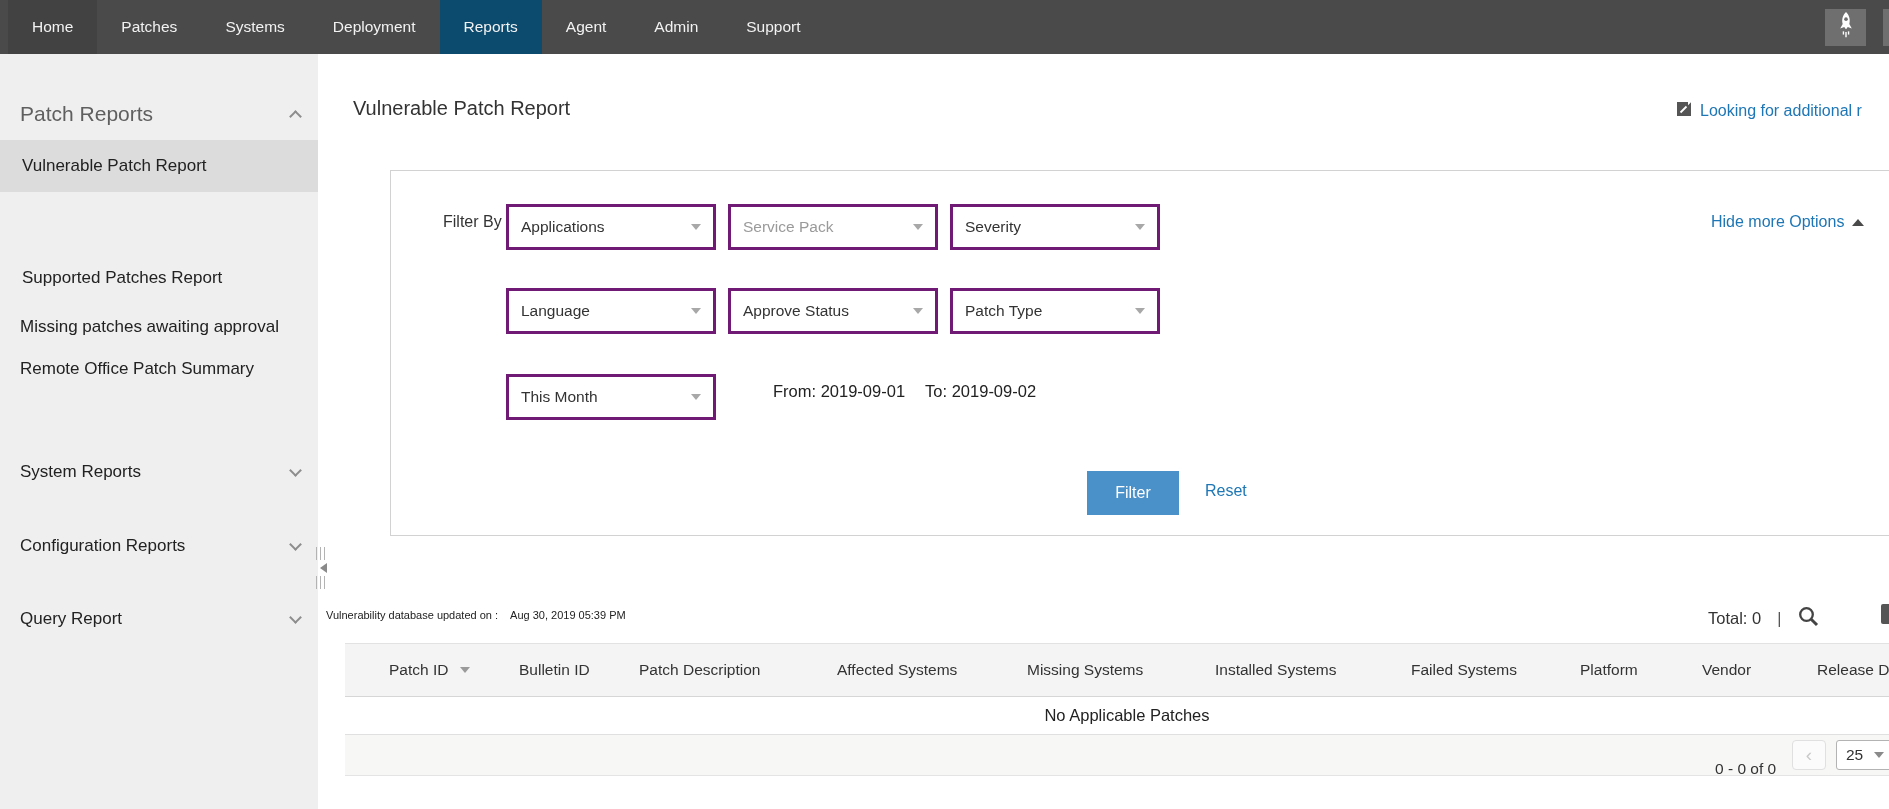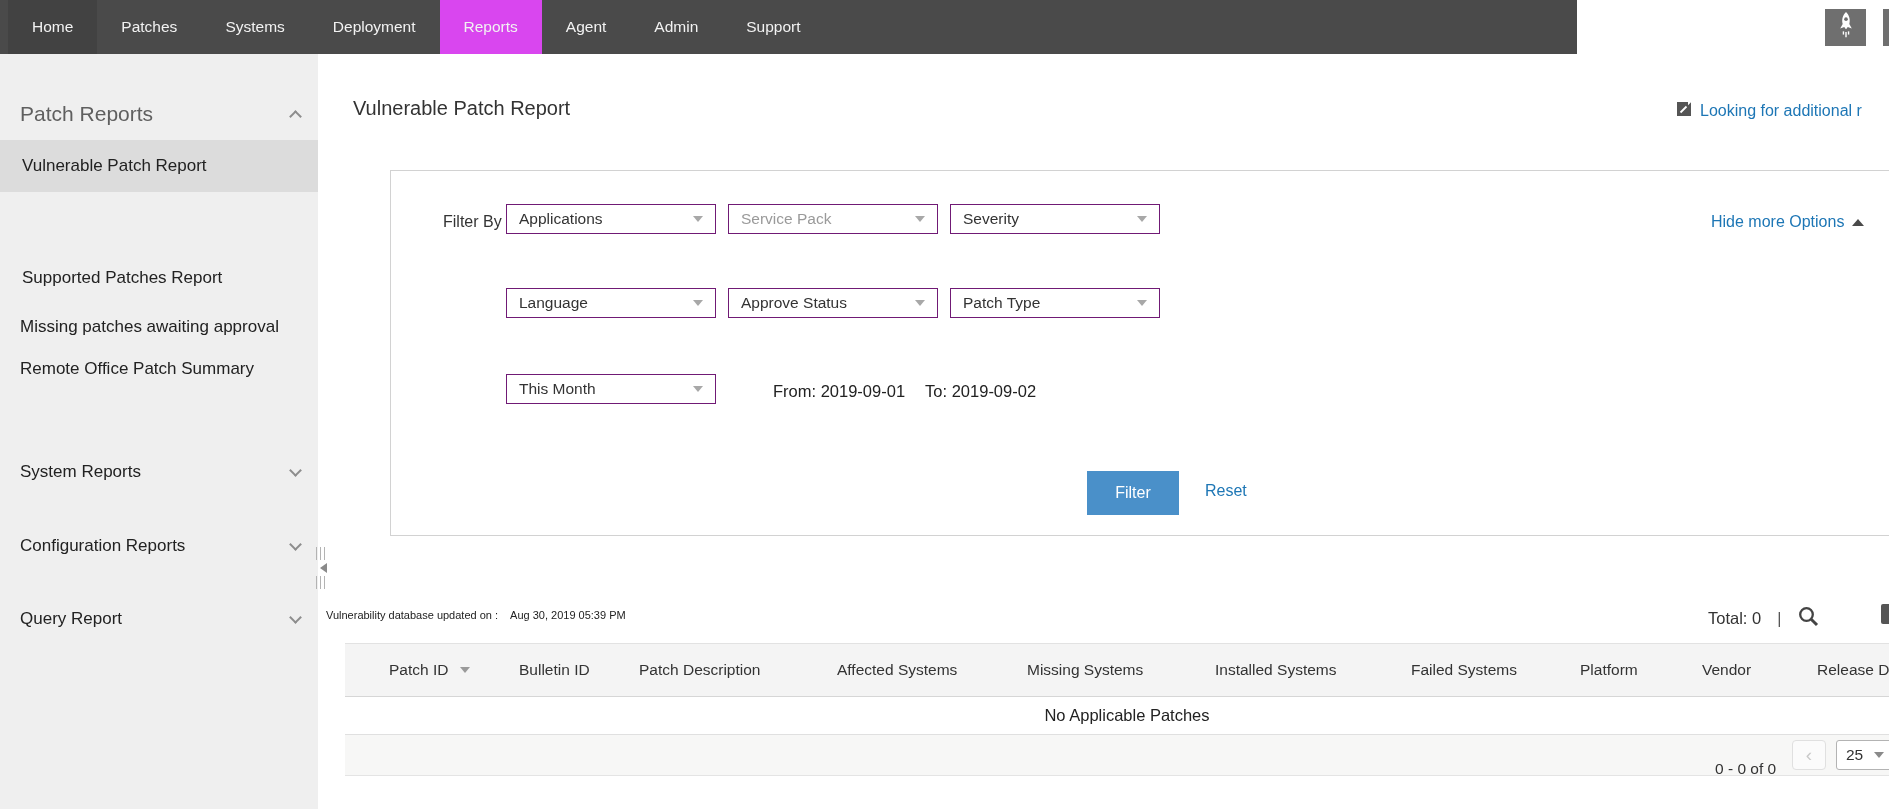--- a/index.html
+++ b/index.html
@@ -1,25 +1,25 @@
 <!DOCTYPE html>
 <html><head>
 <meta charset="utf-8">
 <style>
   * { margin:0; padding:0; box-sizing:border-box; }
   body { font-family:"Liberation Sans", sans-serif; background:#ffffff; }
   .screen { position:relative; width:1889px; height:809px; overflow:hidden; background:#fff; }
 
   
-  .nav { position:absolute; left:0; top:0; width:1577px; height:54px; background:#4a4a4a;
+  .nav { position:absolute; left:0; top:0; width:1889px; height:54px; background:#4a4a4a;
          display:flex; align-items:stretch; padding-left:8px; }
   .nav-item { display:flex; align-items:center; padding:0 24px; color:#f2f2f2; font-size:15.5px;
               cursor:pointer; white-space:nowrap; }
   .nav-item.home { background:#424242; }
-  .nav-item.active { background:#d946ef; }
+  .nav-item.active { background:#0c4a6e; }
   .nav-iconbox { position:absolute; top:9px; width:41px; height:37px; background:#6f6f6f;
                  display:flex; align-items:center; justify-content:center; }
 
   
   .sidebar { position:absolute; left:0; top:54px; width:318px; height:755px; background:#efefef; }
   .sb-row { position:absolute; left:20px; right:18px; display:flex; justify-content:space-between;
             align-items:center; cursor:pointer; }
   .sb-header { color:#5f5f5f; font-size:21px; }
   .sb-section { color:#222; font-size:17px; }
   .sb-item { position:absolute; left:0; right:0; padding-left:22px; color:#222; font-size:17px;
@@ -36,21 +36,21 @@
   .main { position:absolute; left:318px; top:54px; width:1571px; height:755px; background:#fff; }
   .page-title { position:absolute; left:35px; top:43px; font-size:20px; color:#333; }
   .top-link { position:absolute; left:1357px; top:46px; width:260px; display:flex; align-items:center;
               gap:7px; white-space:nowrap; cursor:pointer; }
   .top-link span.txt { color:#1d76b5; font-size:16px; }
 
   
   .panel { position:absolute; left:72px; top:116px; width:1520px; height:366px;
            border:1px solid #d2d2d2; background:#fff; }
   .filter-label { position:absolute; left:52px; top:42px; font-size:16px; color:#333; }
-  .dd { position:absolute; width:210px; height:30px; border:1px solid #701a75; background:#fff;
+  .dd { position:absolute; width:210px; height:46px; border:3px solid #701a75; background:#fff;
         display:flex; align-items:center; justify-content:space-between; padding:12px 12px;
         cursor:pointer; }
   .dd-val { font-size:15.5px; color:#333; }
   .dd-val.muted { color:#9a9a9a; }
   .caret { width:0; height:0; border-left:5px solid transparent; border-right:5px solid transparent;
            border-top:6px solid #a8a8a8; }
   .dates { position:absolute; left:382px; top:211px; font-size:16.5px; color:#222; display:flex; gap:20px; }
   .filter-btn { position:absolute; left:696px; top:300px; width:92px; height:44px; background:#4a90c9;
                 color:#fff; font-size:16px; display:flex; align-items:center; justify-content:center;
                 cursor:pointer; }

